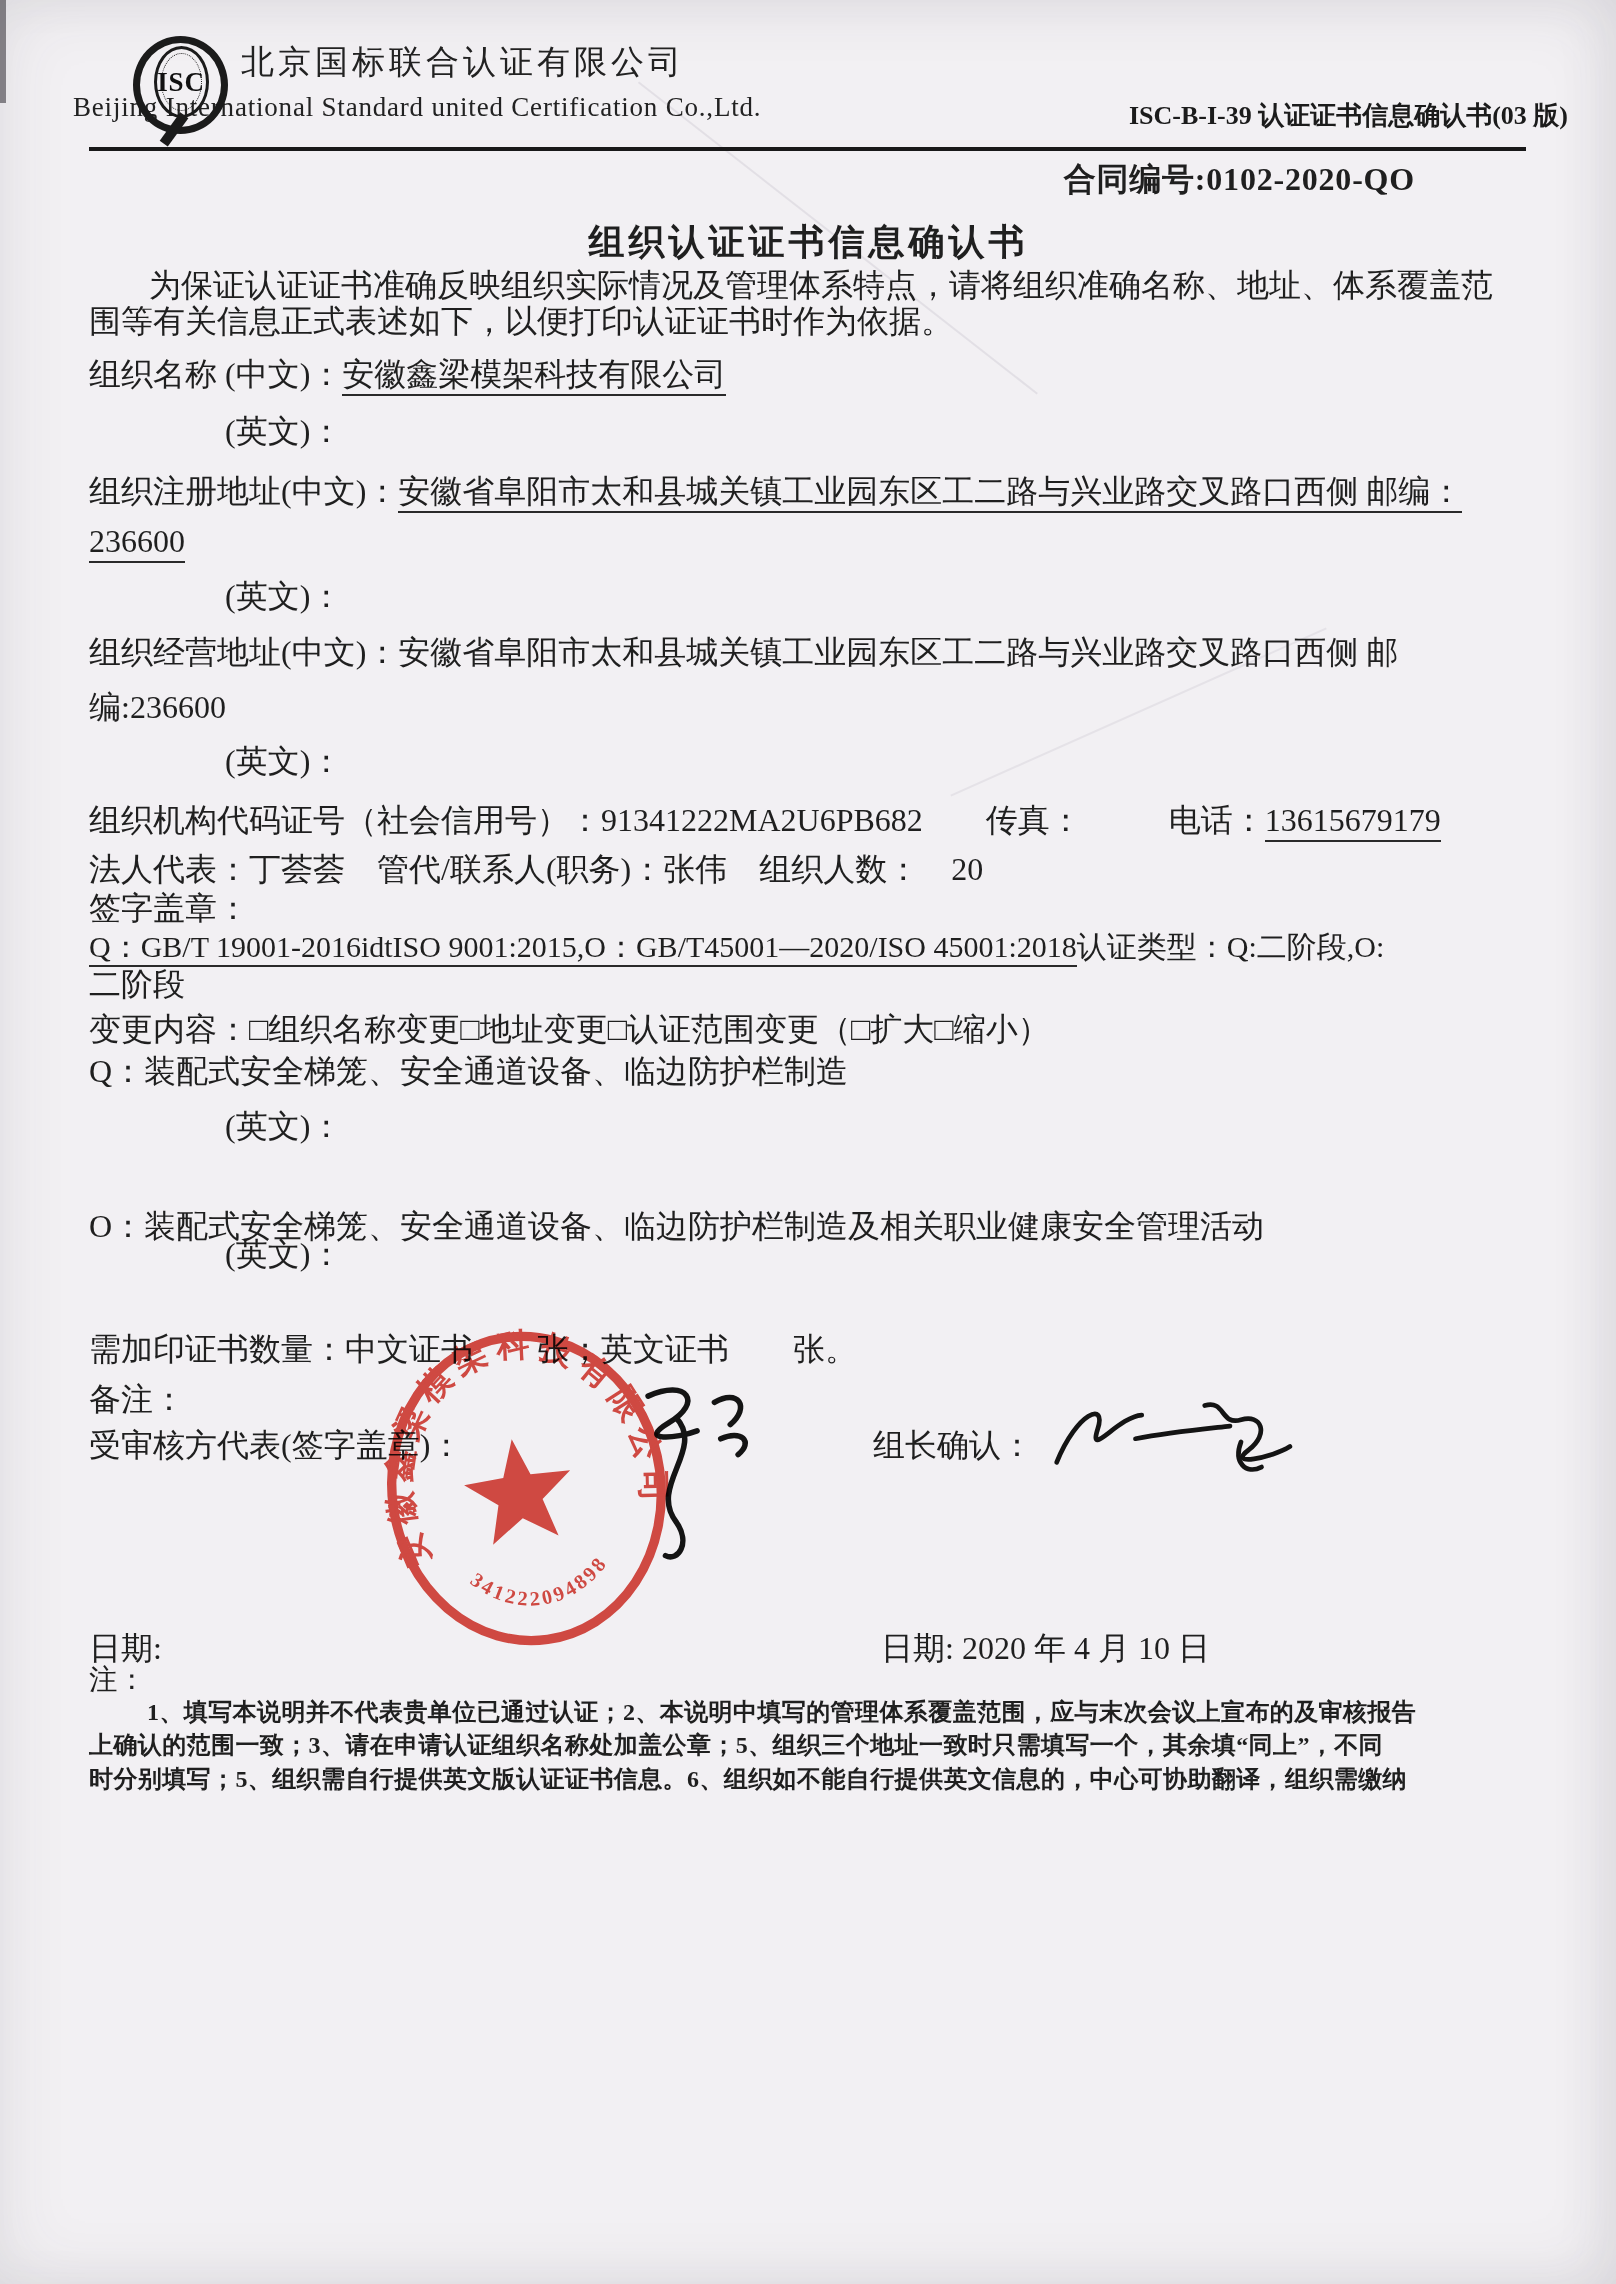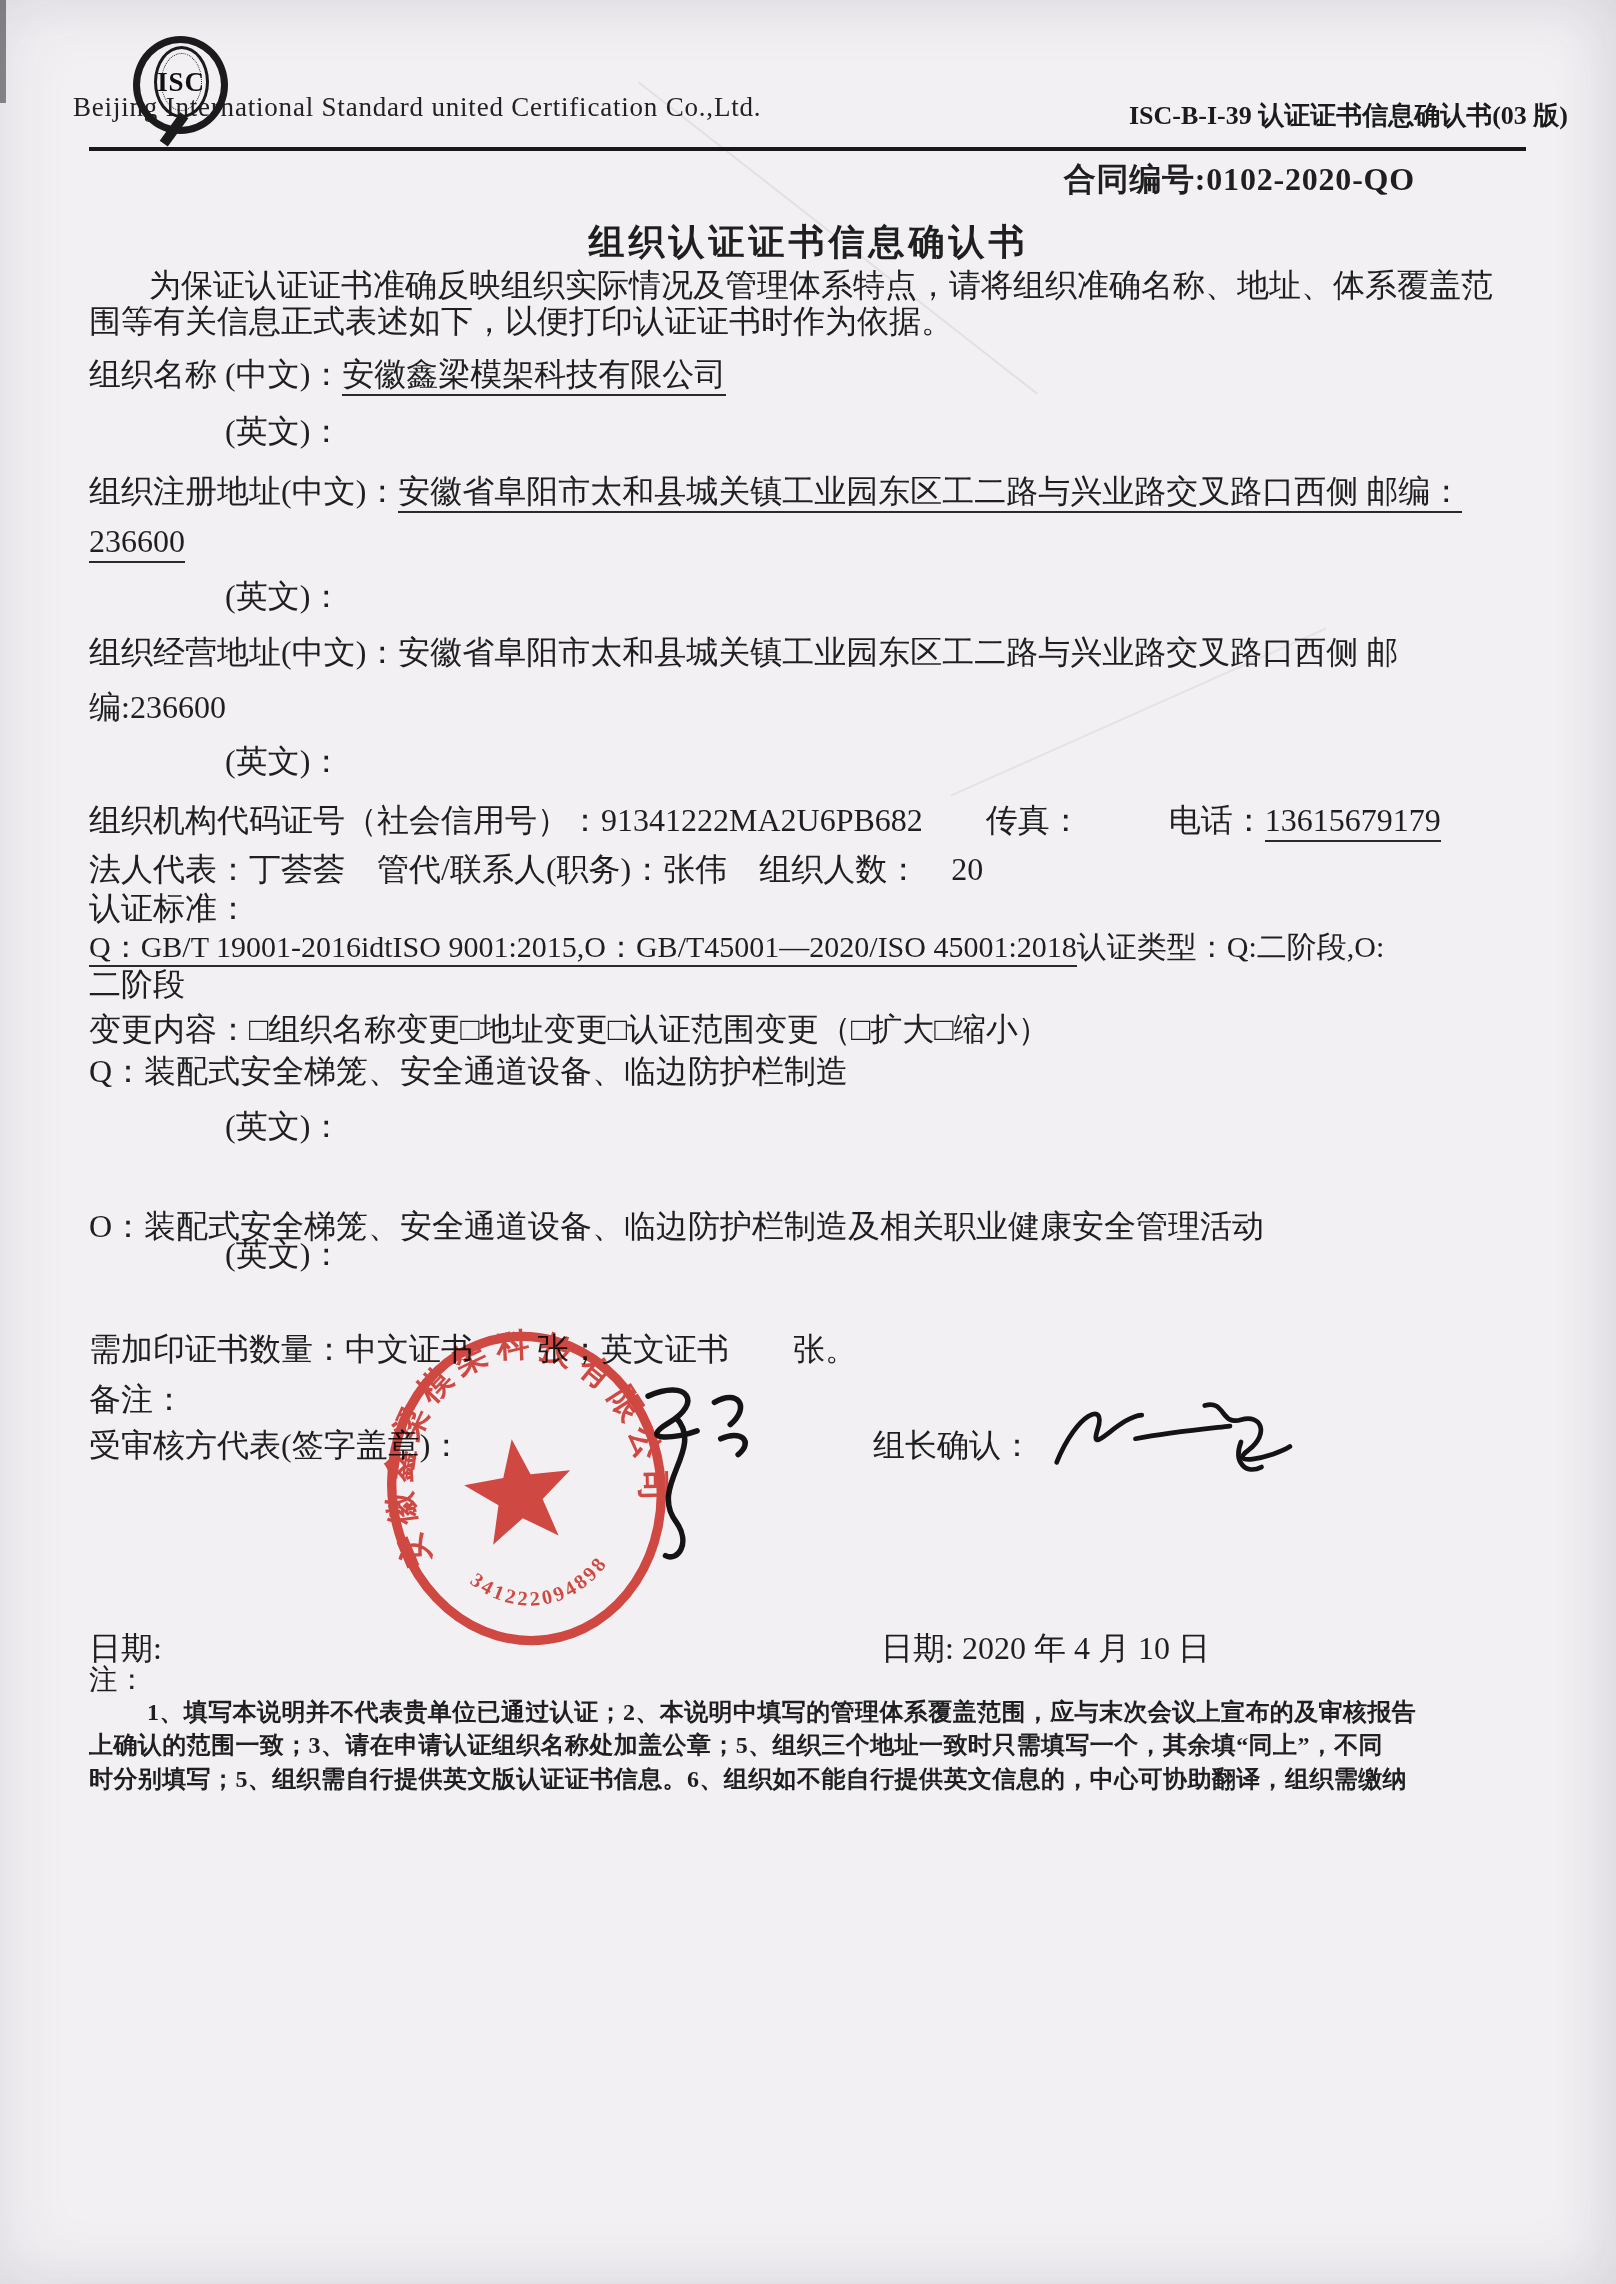--- a/index.html
+++ b/index.html
@@ -54,20 +54,21 @@
   <div class="crease1"></div>
   <div class="crease2"></div>
 
   <div class="logo">
     <div class="logo-ring"></div>
     <div class="logo-tail"></div>
     <div class="logo-inner">
       <span class="logo-isc">ISC</span>
     </div>
   </div>
+  <div class="company-cn">北京国标联合认证有限公司</div>
   <div class="company-en">Beijing International Standard united Certification Co.,Ltd.</div>
   <div class="doc-code">ISC-B-I-39 认证证书信息确认书(03 版)</div>
   <div class="rule"></div>
   <div class="contract">合同编号:0102-2020-QO</div>
 
   <div class="doc-title">组织认证证书信息确认书</div>
 
   <div class="row" style="left:149px; top:267px;text-align:right;">为保证认证证书准确反映组织实际情况及管理体系特点，请将组织准确名称、地址、体系覆盖范</div>
   <div class="row" style="left:89px; top:303px;">围等有关信息正式表述如下，以便打印认证证书时作为依据。</div>
 
@@ -91,21 +92,21 @@
   <div class="row" style="left:225px; top:743px;">(英文)：</div>
 
   <div class="row" style="left:89px; top:802px;">
     <span>组织机构代码证号（社会信用号）：</span><span>91341222MA2U6PB682</span><span class="gap-m"></span><span>传真：</span><span class="gap-l"></span><span>电话：</span><span class="u">13615679179</span>
   </div>
 
   <div class="row" style="left:89px; top:851px;">
     <span>法人代表：</span><span>丁荟荟</span><span class="gap-s"></span><span>管代/联系人(职务)：</span><span>张伟</span><span class="gap-s"></span><span>组织人数：</span><span class="gap-s"></span><span>20</span>
   </div>
 
-  <div class="row" style="left:89px; top:890px;">认证标准：</div>
+  <div class="row" style="left:89px; top:890px;">签字盖章：</div>
   <div class="row" style="left:89px; top:930px; font-size:30px;">
     <span class="u">Q：GB/T 19001-2016idtISO 9001:2015,O：GB/T45001—2020/ISO 45001:2018</span><span>认证类型：Q:二阶段,O:</span>
   </div>
   <div class="row" style="left:89px; top:966px;">二阶段</div>
 
   <div class="row" style="left:89px; top:1011px;">变更内容：□组织名称变更□地址变更□认证范围变更（□扩大□缩小）</div>
 
   <div class="row" style="left:89px; top:1053px;">Q：装配式安全梯笼、安全通道设备、临边防护栏制造</div>
   <div class="row" style="left:225px; top:1108px;">(英文)：</div>
   <div class="row" style="left:89px; top:1208px;">O：装配式安全梯笼、安全通道设备、临边防护栏制造及相关职业健康安全管理活动</div>

